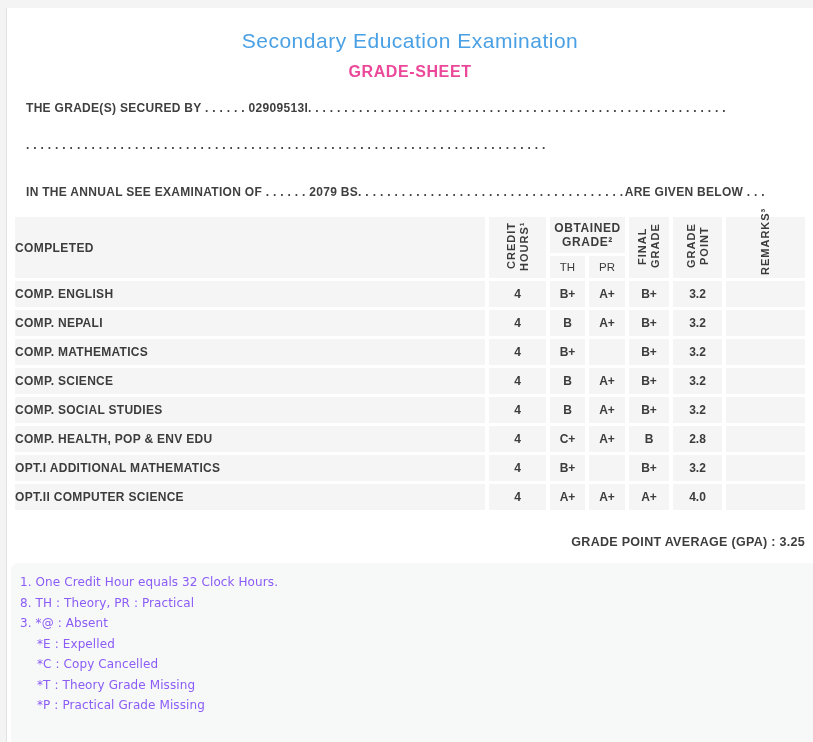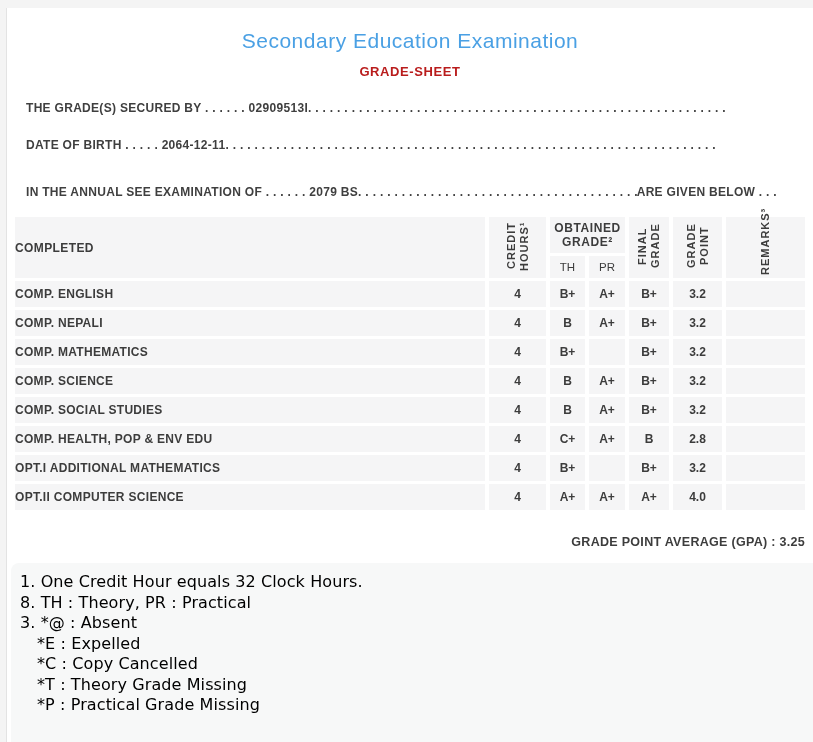--- a/index.html
+++ b/index.html
@@ -13,32 +13,32 @@
     position:absolute;left:6px;top:8px;right:0;bottom:0;
     background:#ffffff;border-left:1px solid #e3e3e3;
   }
   .title{
     margin-top:20px;text-align:center;
     font-size:21px;line-height:26px;font-weight:400;letter-spacing:.5px;
     color:#4aa0e4;
   }
   .subtitle{
     margin-top:10px;text-align:center;
-    font-size:13px;line-height:16px;font-weight:700;letter-spacing:.6px;
-    color:#b91c1c;
+    font-size:16px;line-height:16px;font-weight:700;letter-spacing:.6px;
+    color:#ec4899;
   }
   .info{margin:13px 0 0 19px;}
   .info-line{
     display:flex;align-items:baseline;
     font-size:12px;line-height:13px;font-weight:600;letter-spacing:.3px;
     color:#3f3f3f;white-space:nowrap;margin-bottom:15px;
   }
   .info-line .fill{flex:1 1 auto;overflow:hidden;white-space:nowrap;}
   .info-line .suffix{white-space:nowrap;margin-top:19px;}
-  .pr1{padding-right:88px;} .pr2{padding-right:98px;} .pr3{padding-right:36px;}
+  .pr1{padding-right:88px;} .pr2{padding-right:98px;} .pr3{padding-right:48px;}
 
   table.grades{
     width:calc(100% - 8px);margin:4px 4px 0;
     border-collapse:separate;border-spacing:4px 3px;table-layout:fixed;
   }
   table.grades th,table.grades td{
     background:#f5f5f6;padding:0;font-weight:600;font-size:12px;color:#3c3c3c;
   }
   th.subj-h{
     text-align:left;padding-left:16px;vertical-align:middle;
@@ -61,41 +61,40 @@
 
   .summary{padding-right:8px;text-align:right;}
   .gpa{margin-top:22px;font-size:12.5px;line-height:14px;font-weight:600;letter-spacing:.3px;}
   .status{margin-top:16px;font-size:12.5px;line-height:14px;font-weight:600;letter-spacing:.3px;}
 
   .footpanel{
     position:absolute;left:4px;right:0;top:555px;bottom:0;
     background:#f7f8f8;border-radius:8px 0 0 0;
     padding:9px 0 0 9px;
     font-family:"DejaVu Sans",sans-serif;
-    font-size:16px;color:#000000;
+    font-size:12px;color:#8b5cf6;
   }
   .footnote{line-height:20.5px;letter-spacing:.1px;}
   .footnote.indent{padding-left:17px;}
 </style>
 </head>
 <body>
 
 <div class="card">
 
   <div class="title">Secondary Education Examination</div>
   <div class="subtitle">GRADE-SHEET</div>
 
   <div class="info">
     <div class="info-line pr1">
       <span>THE GRADE(S) SECURED BY . . . . . . 02909513I</span>
         <span class="fill"> . . . . . . . . . . . . . . . . . . . . . . . . . . . . . . . . . . . . . . . . . . . . . . . . . . . . . . . . . . . . . . . . . . . . . . . .</span>
         <span class="suffix"></span>
     </div>
     <div class="info-line pr2">
-      <span>DATE OF BIRTH . . . . . 2064-12-11</span>
         <span class="fill"> . . . . . . . . . . . . . . . . . . . . . . . . . . . . . . . . . . . . . . . . . . . . . . . . . . . . . . . . . . . . . . . . . . . . . . . .</span>
         <span class="suffix"></span>
     </div>
     <div class="info-line pr3">
       <span>IN THE ANNUAL SEE EXAMINATION OF . . . . . . 2079 BS</span>
         <span class="fill"> . . . . . . . . . . . . . . . . . . . . . . . . . . . . . . . . . . . . . . . . . . . . . . . . . . . . . . . . . . . . . . . . . . . . . . . .</span>
         <span class="suffix"> ARE GIVEN BELOW . . .</span>
     </div>
   </div>
 

